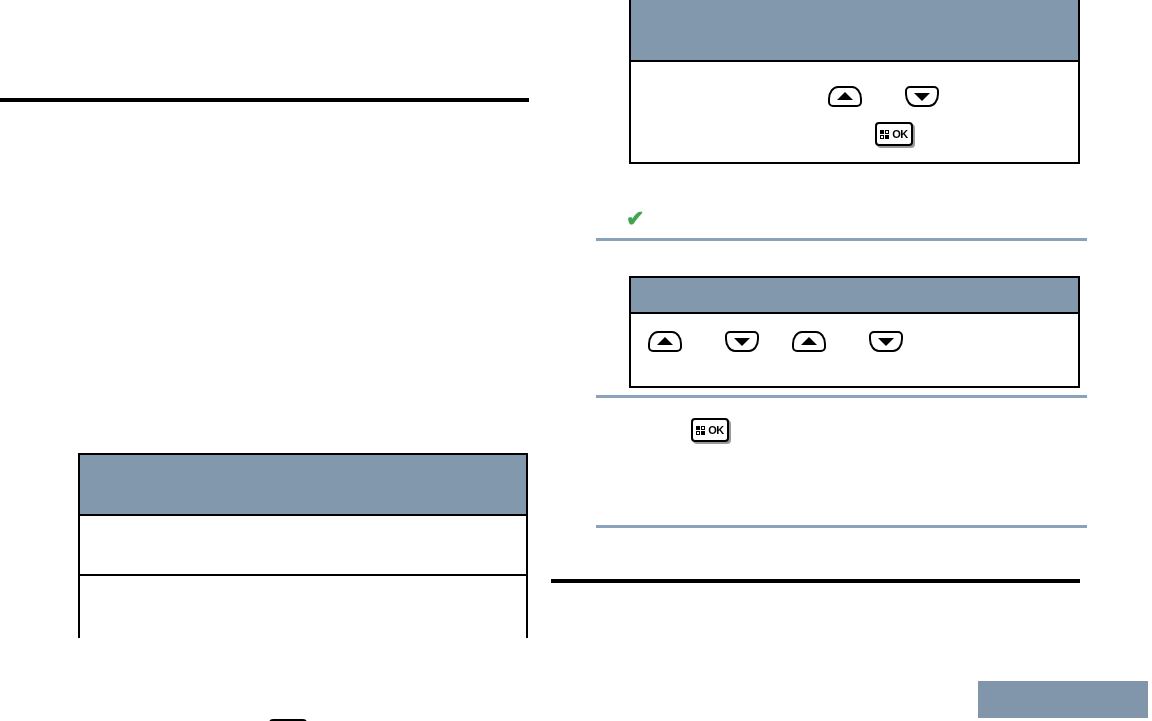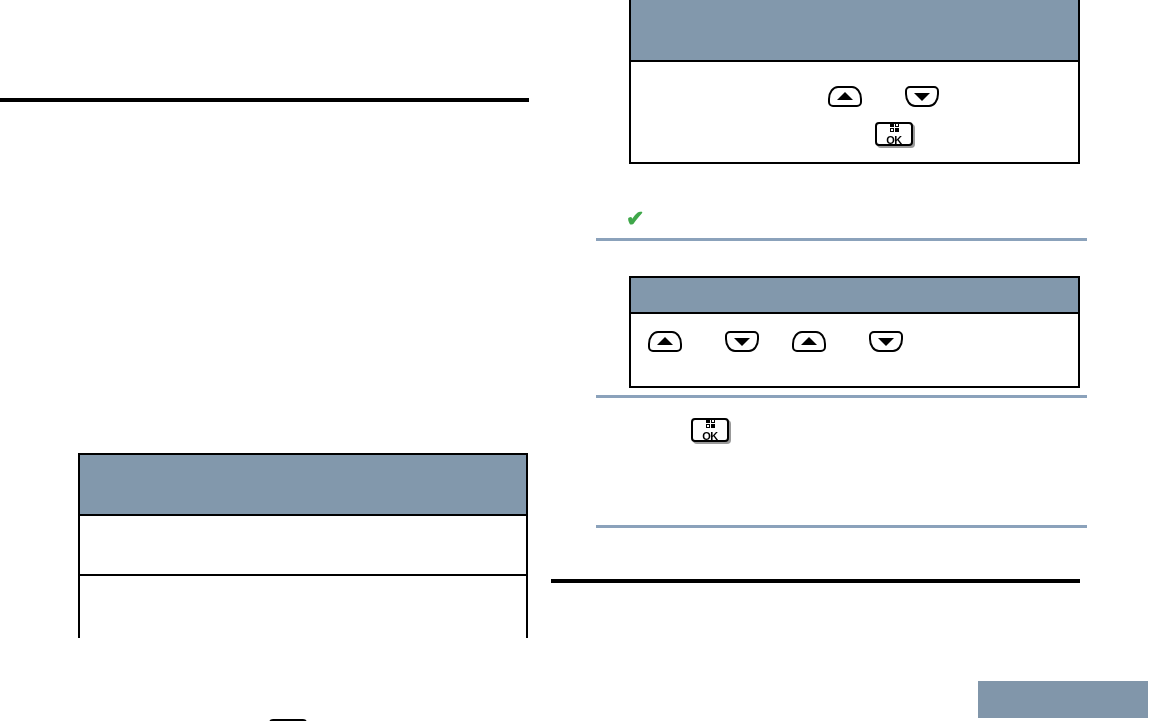--- a/index.html
+++ b/index.html
@@ -31,21 +31,21 @@
     border:2px solid #000;background:#fff;display:flex;align-items:center;justify-content:center;}
   .key-scroll.up{border-radius:10px 10px 5px 5px / 13px 13px 5px 5px;}
   .key-scroll.down{border-radius:5px 5px 10px 10px / 5px 5px 13px 13px;}
   .tri{width:0;height:0;border-left:8px solid transparent;border-right:8px solid transparent;}
   .tri.t-up{border-bottom:8px solid #000;margin-top:-1px;}
   .tri.t-down{border-top:8px solid #000;margin-bottom:-1px;}
   
   .key-ok{position:absolute;width:38px;height:24px;box-sizing:border-box;
     border:2px solid #000;border-radius:4px;background:#fff;
     box-shadow:2px 2px 0 rgba(0,0,0,0.40);
-    display:flex;align-items:center;justify-content:center;gap:3px;flex-direction:column;}
+    display:flex;align-items:center;justify-content:center;gap:3px;}
   .menu-glyph{display:grid;grid-template-columns:4px 4px;grid-auto-rows:4px;gap:1px;}
   .menu-glyph i{display:block;border:1px solid #000;box-sizing:border-box;background:#fff;}
   .menu-glyph i.f{background:#000;}
   .ok-text{font-weight:bold;font-size:11px;letter-spacing:-0.6px;color:#000;line-height:1;}
   
   .k-left-ok{left:189px;top:143px;}          
   .k-r1-up{left:197px;top:86px;}             
   .k-r1-down{left:274px;top:86px;}
   .k-r1-ok{left:244px;top:122px;}
   .k-r2-up1{left:17px;top:53px;}             

